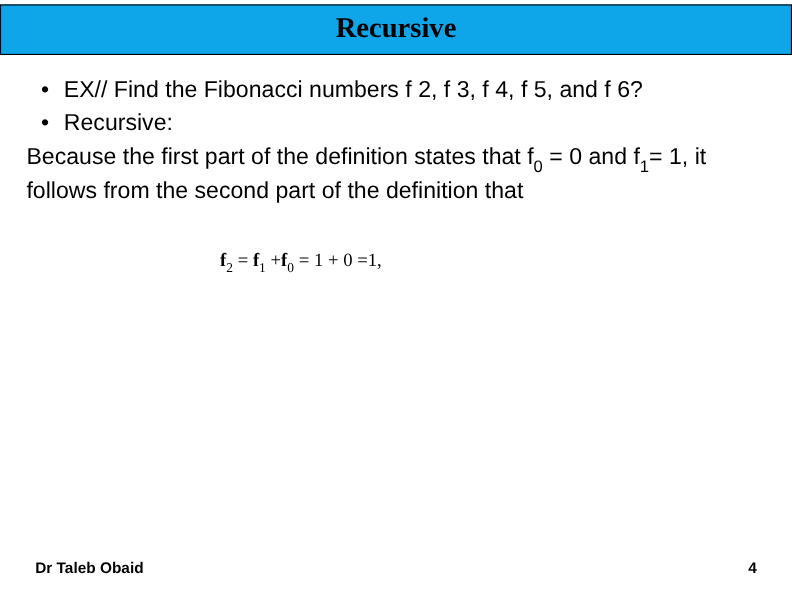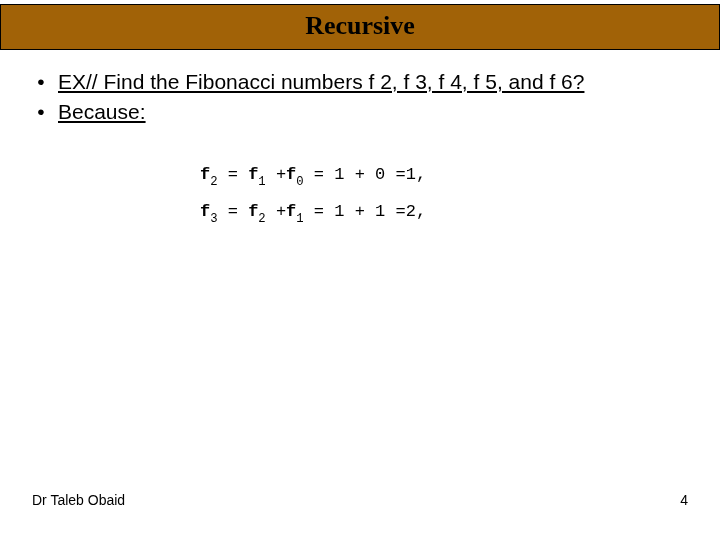--- a/index.html
+++ b/index.html
@@ -7,21 +7,21 @@
     width: 720px;
     height: 540px;
     background: #ffffff;
     font-family: Arial, Helvetica, sans-serif;
     color: #000;
     position: relative;
     overflow: hidden;
   }
   .title-bar {
     width: 100%;
-    background: #a16207;
+    background: #0ea5e9;
     border: 1px solid #000;
     text-align: center;
     padding: 6px 0 8px 0;
     margin-top: 4px;
   }
   .title-bar h1 {
     font-family: "Times New Roman", Times, serif;
     font-weight: bold;
     font-size: 26px;
   }
@@ -32,74 +32,72 @@
   }
   .bullet {
     display: flex;
     margin-bottom: 2px;
   }
   .bullet .dot {
     width: 34px;
     text-align: center;
     flex-shrink: 0;
   }
-  .bullet .txt { flex: 1; text-decoration: underline; }
+  .bullet .txt { flex: 1; }
   .para { margin-top: 2px; }
   .sub { font-size: 0.72em; vertical-align: sub; position: relative; top: 0.15em; }
   .equations {
     margin: 30px auto 0 auto;
     width: 320px;
-    font-family: Liberation Mono, monospace;
+    font-family: Liberation Serif, serif;
     font-size: 17px;
     line-height: 2.1;
   }
   .equations .row { white-space: nowrap; }
   .equations b { font-weight: bold; }
   .esub { font-size: 0.72em; vertical-align: sub; position: relative; top: 0.12em; }
   .footer {
     position: absolute;
-    bottom: 32px;
+    bottom: 16px;
     left: 0;
     width: 100%;
     padding: 0 32px;
     display: flex;
     justify-content: space-between;
     font-size: 14px;
     color: #000;
+    font-weight: bold;
   }
 </style>
 </head>
 <body>
 
 <div class="title-bar">
   <h1>Recursive</h1>
 </div>
 
 <div class="content">
   <div class="bullet">
     <div class="dot">•</div>
     <div class="txt">EX// Find the Fibonacci numbers f 2, f 3, f 4, f 5, and f 6?</div>
   </div>
   <div class="bullet">
     <div class="dot">•</div>
-    <div class="txt">Because:</div>
+    <div class="txt">Recursive:</div>
+  </div>
+  <div class="para">
+    <span>Because the first part of the definition states that f</span><span class="sub">0</span><span> = 0 and f</span><span class="sub">1</span><span>= 1, it follows from the second part of the definition that</span>
   </div>
 
   <div class="equations">
     <div class="row">
       <b>f</b><span class="esub">2</span>
       = <b>f</b><span class="esub">1</span>
       +<b>f</b><span class="esub">0</span>
       <span>= 1 + 0 =1,</span>
-    </div>
-    <div class="row">
-      <b>f</b><span class="esub">3</span>
-      = <b>f</b><span class="esub">2</span>
-      +<b>f</b><span class="esub">1</span>
-      <span>= 1 + 1 =2,</span>
     </div>
   </div>
 </div>
 
 <div class="footer">
   <span>Dr Taleb Obaid</span>
   <span>4</span>
 </div>
 
 </body></html>

